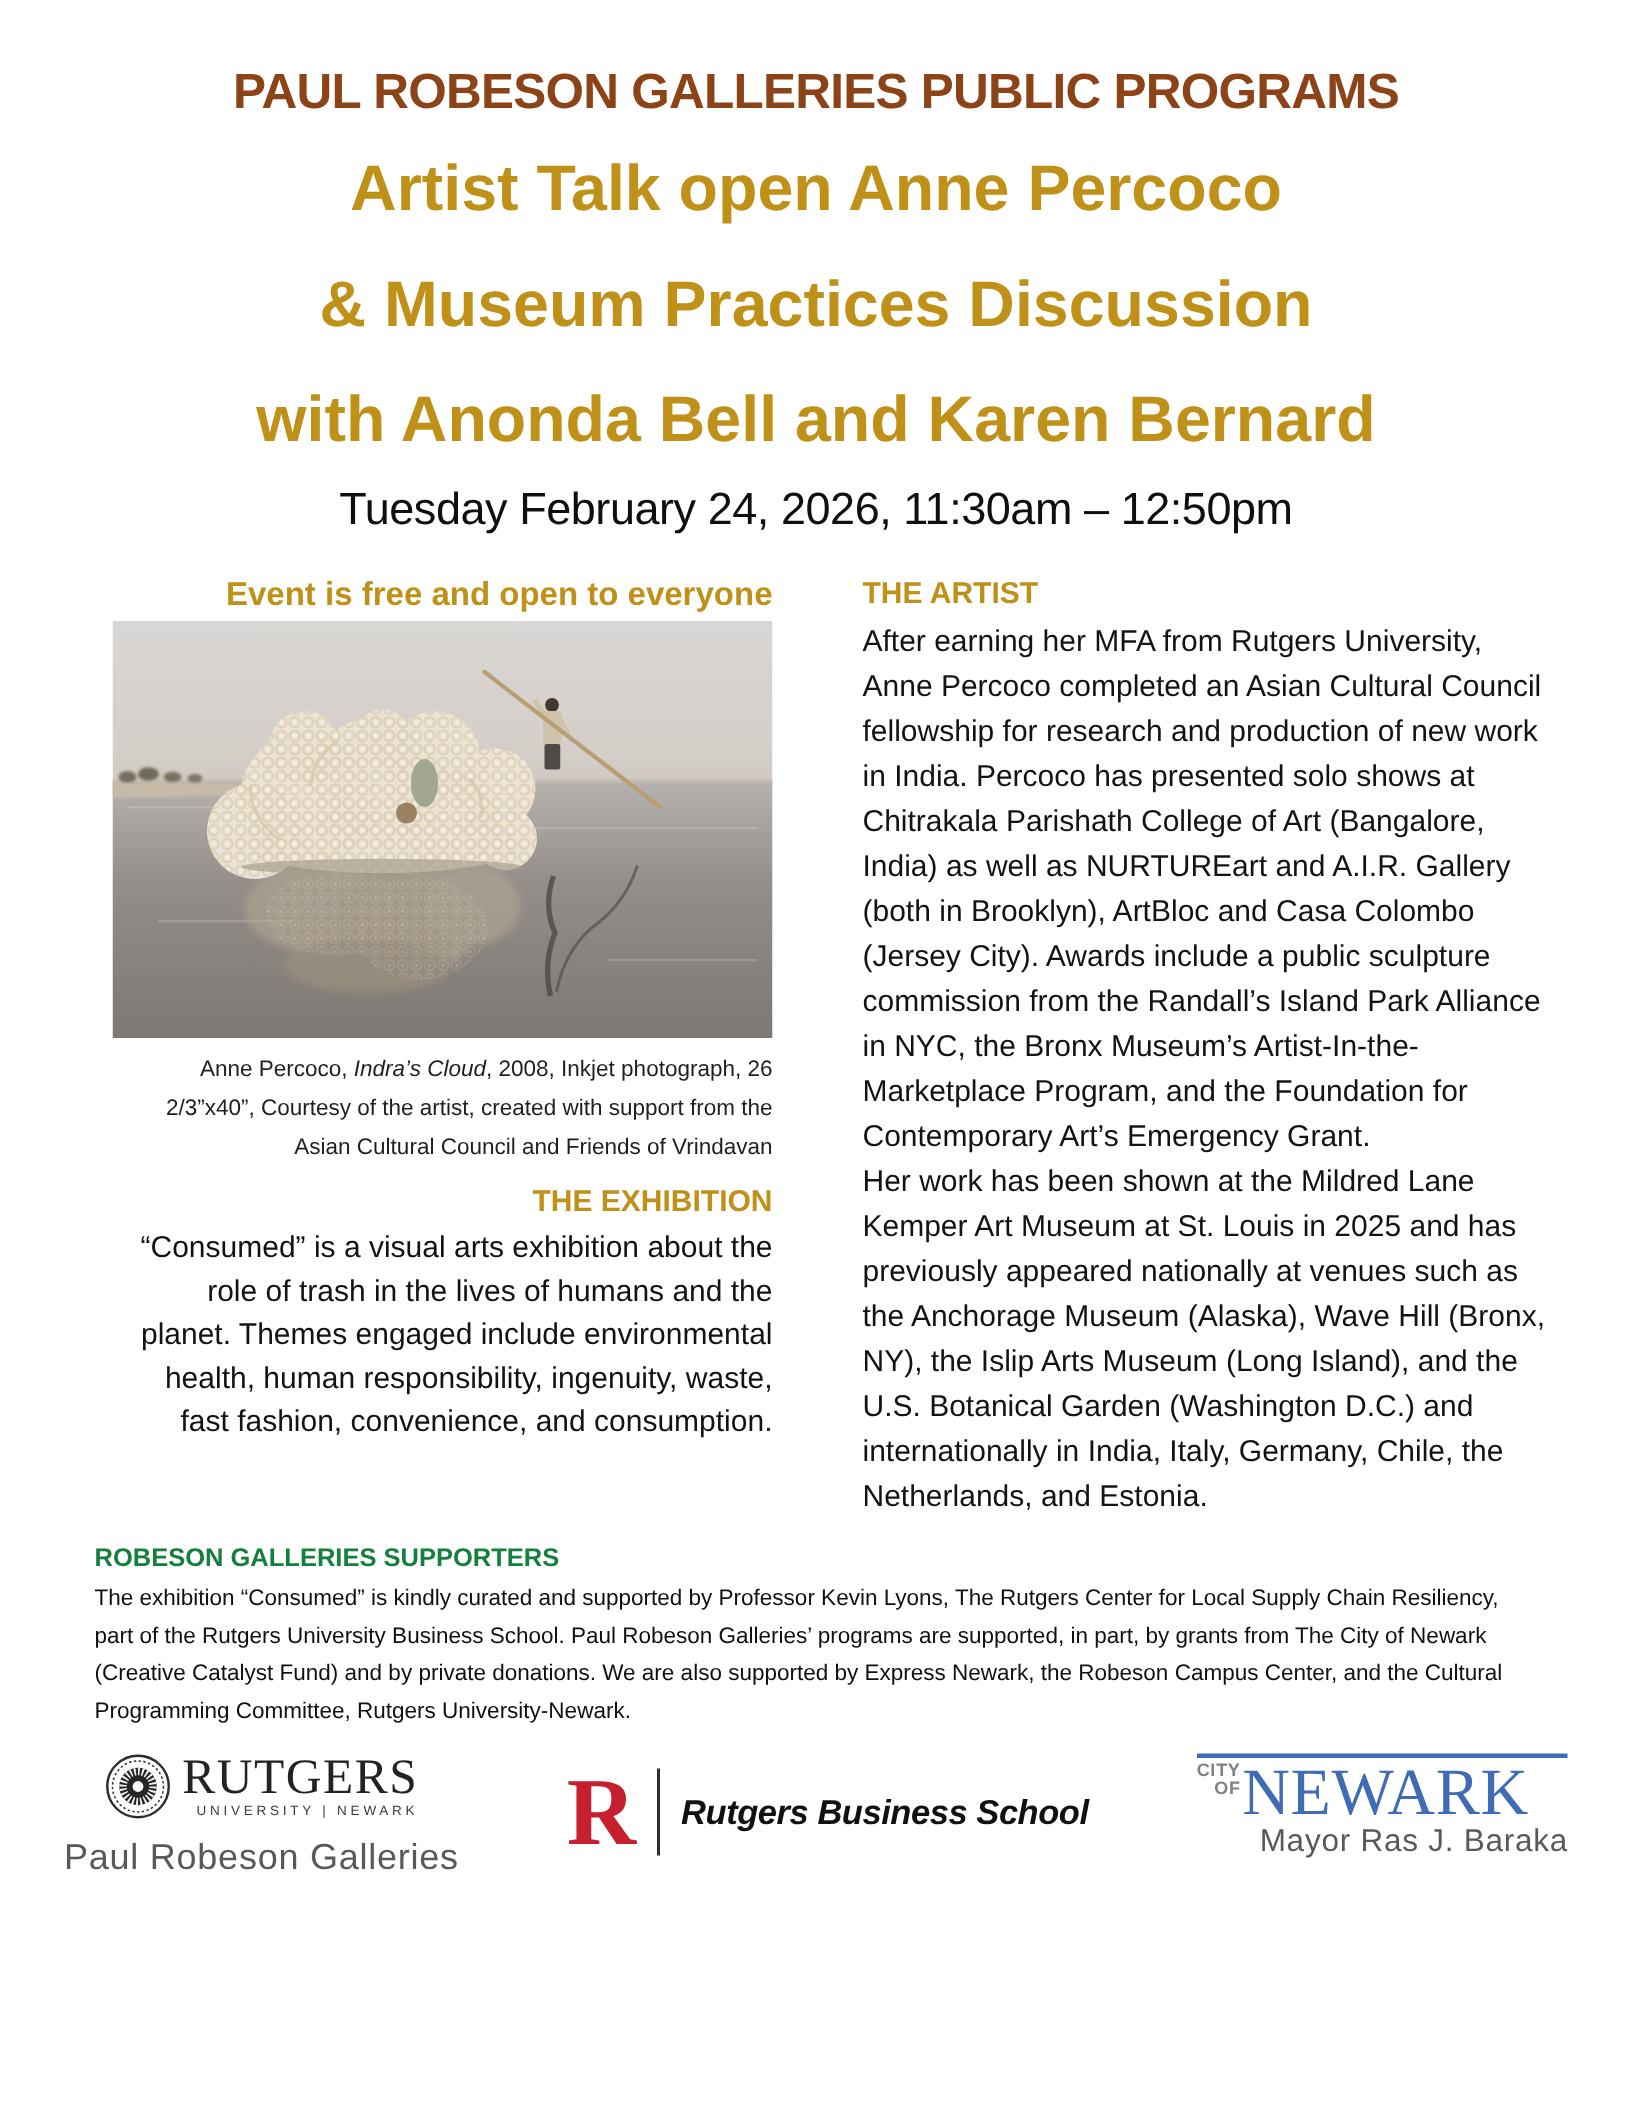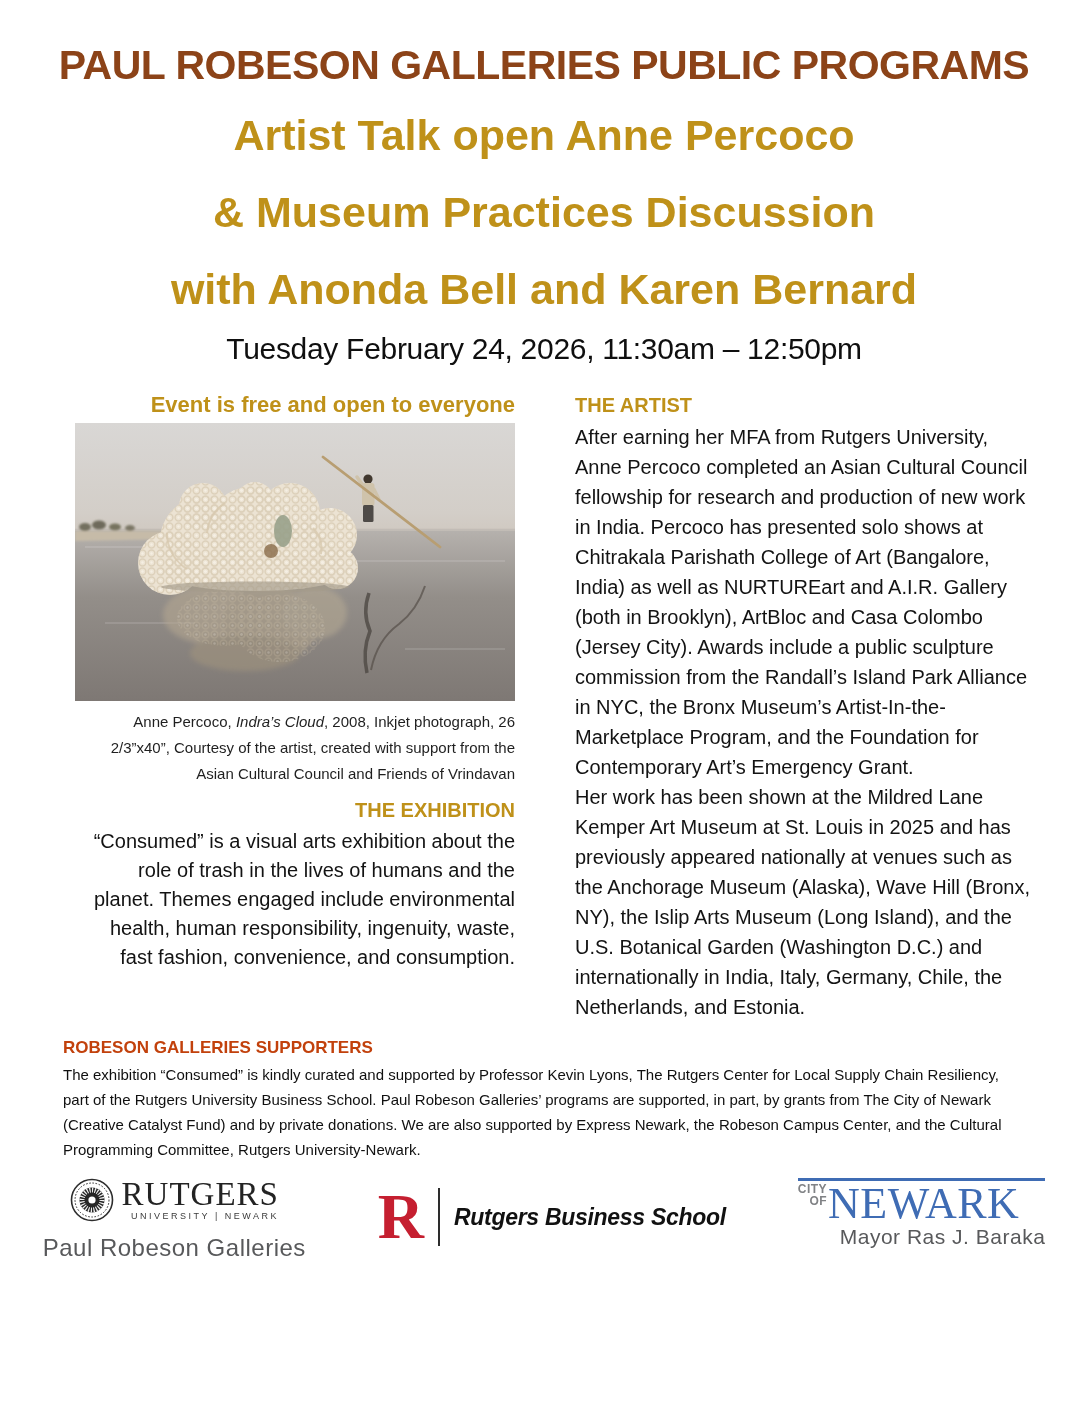--- a/index.html
+++ b/index.html
@@ -3,21 +3,21 @@
 <meta charset="utf-8">
 <style>
   html,body { margin:0; padding:0; background:#fff; }
   .page {
     position:relative; width:1088px; height:1408px; margin:0 auto;
     background:#ffffff; overflow:hidden;
     font-family:"Liberation Sans", sans-serif; color:#111;
   }
   .page-title {
     margin:0; padding-top:42px; text-align:center;
-    font-size:41px; font-weight:bold; letter-spacing:-0.5px;
+    font-size:33px; font-weight:bold; letter-spacing:-0.5px;
     color:#8c4318;
   }
   .subtitle { margin-top:8px; }
   .subtitle-line {
     text-align:center; font-size:43px; font-weight:bold;
     color:#bf9119; line-height:77px;
   }
   .datetime {
     text-align:center; font-size:30px; font-weight:400;
     color:#0f0f0f; margin-top:4px; letter-spacing:-0.3px;
@@ -28,21 +28,21 @@
   .venue-line { font-size:22px; font-weight:bold; line-height:30px; color:#0d0d0d; }
   .free-line { font-size:22px; font-weight:bold; line-height:30px; color:#bf9119; }
   .photo { display:block; margin-top:3px; width:440px; height:278px; }
   .caption { margin-top:8px; font-size:15px; line-height:26px; color:#1f1f1f; }
   .caption em { font-style:italic; }
   .gold-heading { font-size:20px; font-weight:bold; color:#bf9119; margin:10px 0 4px; line-height:26px; }
   .col-left .body-text { font-size:20px; line-height:29px; margin:0; color:#131313; }
   .col-right .gold-heading { margin:2px 0 4px; }
   .col-right .body-text { font-size:20px; line-height:30px; margin:0; color:#131313; }
   .supporters { padding:0 63px; margin-top:16px; }
-  .supporters-heading { font-size:17px; font-weight:bold; color:#c2410c; margin:0 0 4px; }
+  .supporters-heading { font-size:17px; font-weight:bold; color:#15803d; margin:0 0 4px; }
   .supporters-text { font-size:15px; line-height:25px; margin:0; color:#101010; }
   .logos { display:flex; align-items:flex-start; justify-content:center; gap:72px; margin-top:16px; }
   
   .logo-rutgers { text-align:center; }
   .ru-top { display:flex; align-items:center; gap:8px; justify-content:center; }
   .ru-word { font-family:"Liberation Serif", serif; font-size:33px; letter-spacing:1px; color:#232323; line-height:30px; }
   .ru-sub { font-size:9px; letter-spacing:2.5px; color:#3a3a3a; text-align:right; font-family:"Liberation Sans", sans-serif; margin-top:2px; }
   .ru-prg { font-size:24px; color:#58595b; letter-spacing:0.5px; margin-top:12px; }
   
   .logo-rbs { display:flex; align-items:center; gap:14px; padding-top:10px; }

